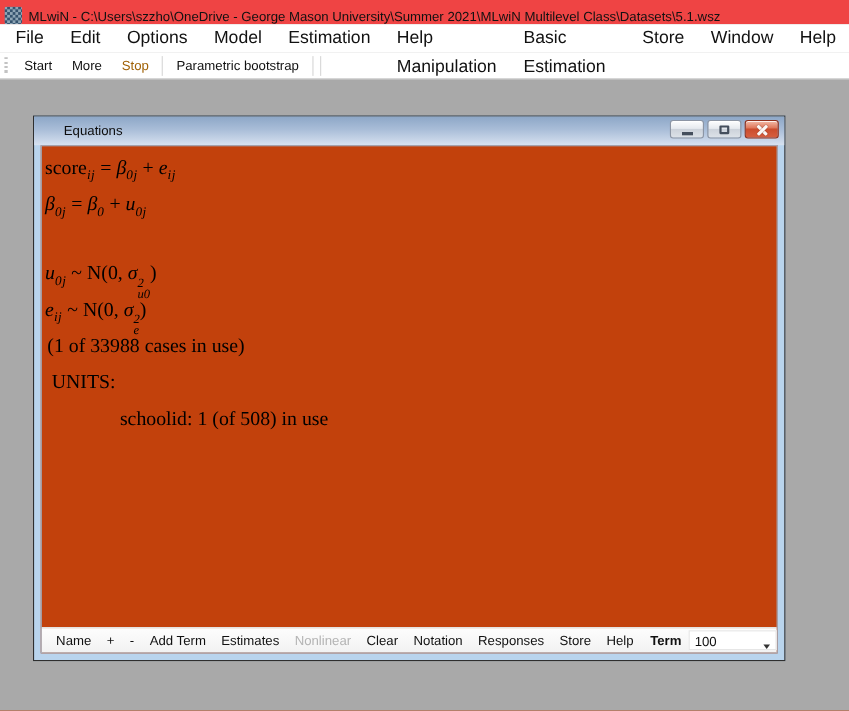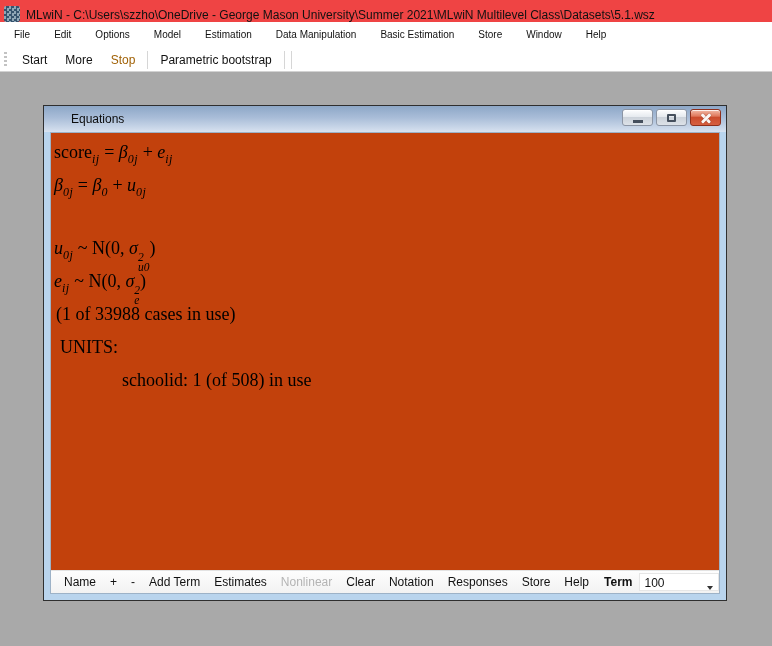--- a/index.html
+++ b/index.html
@@ -3,32 +3,32 @@
 <meta charset="utf-8">
 <style>
   * { margin:0; padding:0; box-sizing:border-box; }
   html,body { width:772px; height:646px; overflow:hidden; }
   body { background:#a9a9a9; font-family:"Liberation Sans", sans-serif; color:#111; position:relative; }
 
   
   .app-titlebar { height:22px; background:#ef4444; display:flex; align-items:flex-end; gap:6px; padding-left:4px; font-size:12px; }
   .app-icon { width:16px; height:16px; border-radius:2px;
     background: repeating-conic-gradient(#35536e 0% 25%, #8fa6b6 25% 50%) 0 0 / 5px 5px; }
-  .menubar { height:26px; background:#ffffff; display:flex; align-items:stretch; font-size:10px; padding-left:2px; }
+  .menubar { height:26px; background:#ffffff; display:flex; align-items:stretch; font-size:16px; padding-left:2px; }
   .menu-item { line-height:26px; padding:0 12px; cursor:default; }
   .main-toolbar { height:24px; background:#ffffff; display:flex; align-items:center; font-size:12px;
     border-bottom:1px solid #d2d2d2; }
   .toolbar-grip { width:3px; height:15px; margin:0 6px 0 4px;
     background: repeating-linear-gradient(180deg,#c3c3c3 0 2px, transparent 2px 4px); }
   .tool-item { padding:0 9px; line-height:22px; cursor:default; }
   .tool-item.disabled { color:#a16207; }
   .tool-sep { width:1px; height:18px; background:#d6d6d6; margin:0 3px; }
 
   
-  .eq-window { position:absolute; left:43px; top:105px; width:684px; height:496px;
+  .eq-window { position:absolute; left:30px; top:105px; width:684px; height:496px;
     background:#b9d4ed; border:1px solid #2f2f2f; }
   .eq-titlebar { height:26px; display:flex; align-items:center; position:relative;
     background:linear-gradient(180deg,#8da7c7 0%, #a9bdd8 45%, #c6d4e7 80%, #d8e2f0 100%); }
   .eq-title { font-size:12px; color:#0d0d0d; margin-left:27px; }
   .win-buttons { position:absolute; right:5px; top:3px; display:flex; gap:3px; }
   .win-btn { width:31px; height:17px; border:1px solid #8c95a4; border-radius:3px;
     background:linear-gradient(180deg,#fdfdfe 0%, #e6eaef 45%, #ccd2da 50%, #dde2e8 100%);
     box-shadow: inset 0 1px 0 rgba(255,255,255,.8);
     position:relative; display:flex; align-items:center; justify-content:center; cursor:default; }
   .win-btn.close { border-color:#8e2f1c;
@@ -70,21 +70,21 @@
   <div class="app-icon"></div>
   <span>MLwiN - C:\Users\szzho\OneDrive - George Mason University\Summer 2021\MLwiN Multilevel Class\Datasets\5.1.wsz</span>
 </div>
 
 <div class="menubar">
     <div class="menu-item">File</div>
     <div class="menu-item">Edit</div>
     <div class="menu-item">Options</div>
     <div class="menu-item">Model</div>
     <div class="menu-item">Estimation</div>
-    <div class="menu-item">Data Manipulation</div>
+    <div class="menu-item">Help Manipulation</div>
     <div class="menu-item">Basic Estimation</div>
     <div class="menu-item">Store</div>
     <div class="menu-item">Window</div>
     <div class="menu-item">Help</div>
   </div>
 
 <div class="main-toolbar">
   <div class="toolbar-grip"></div>
 <div class="tool-item">Start</div>
     <div class="tool-item">More</div>

